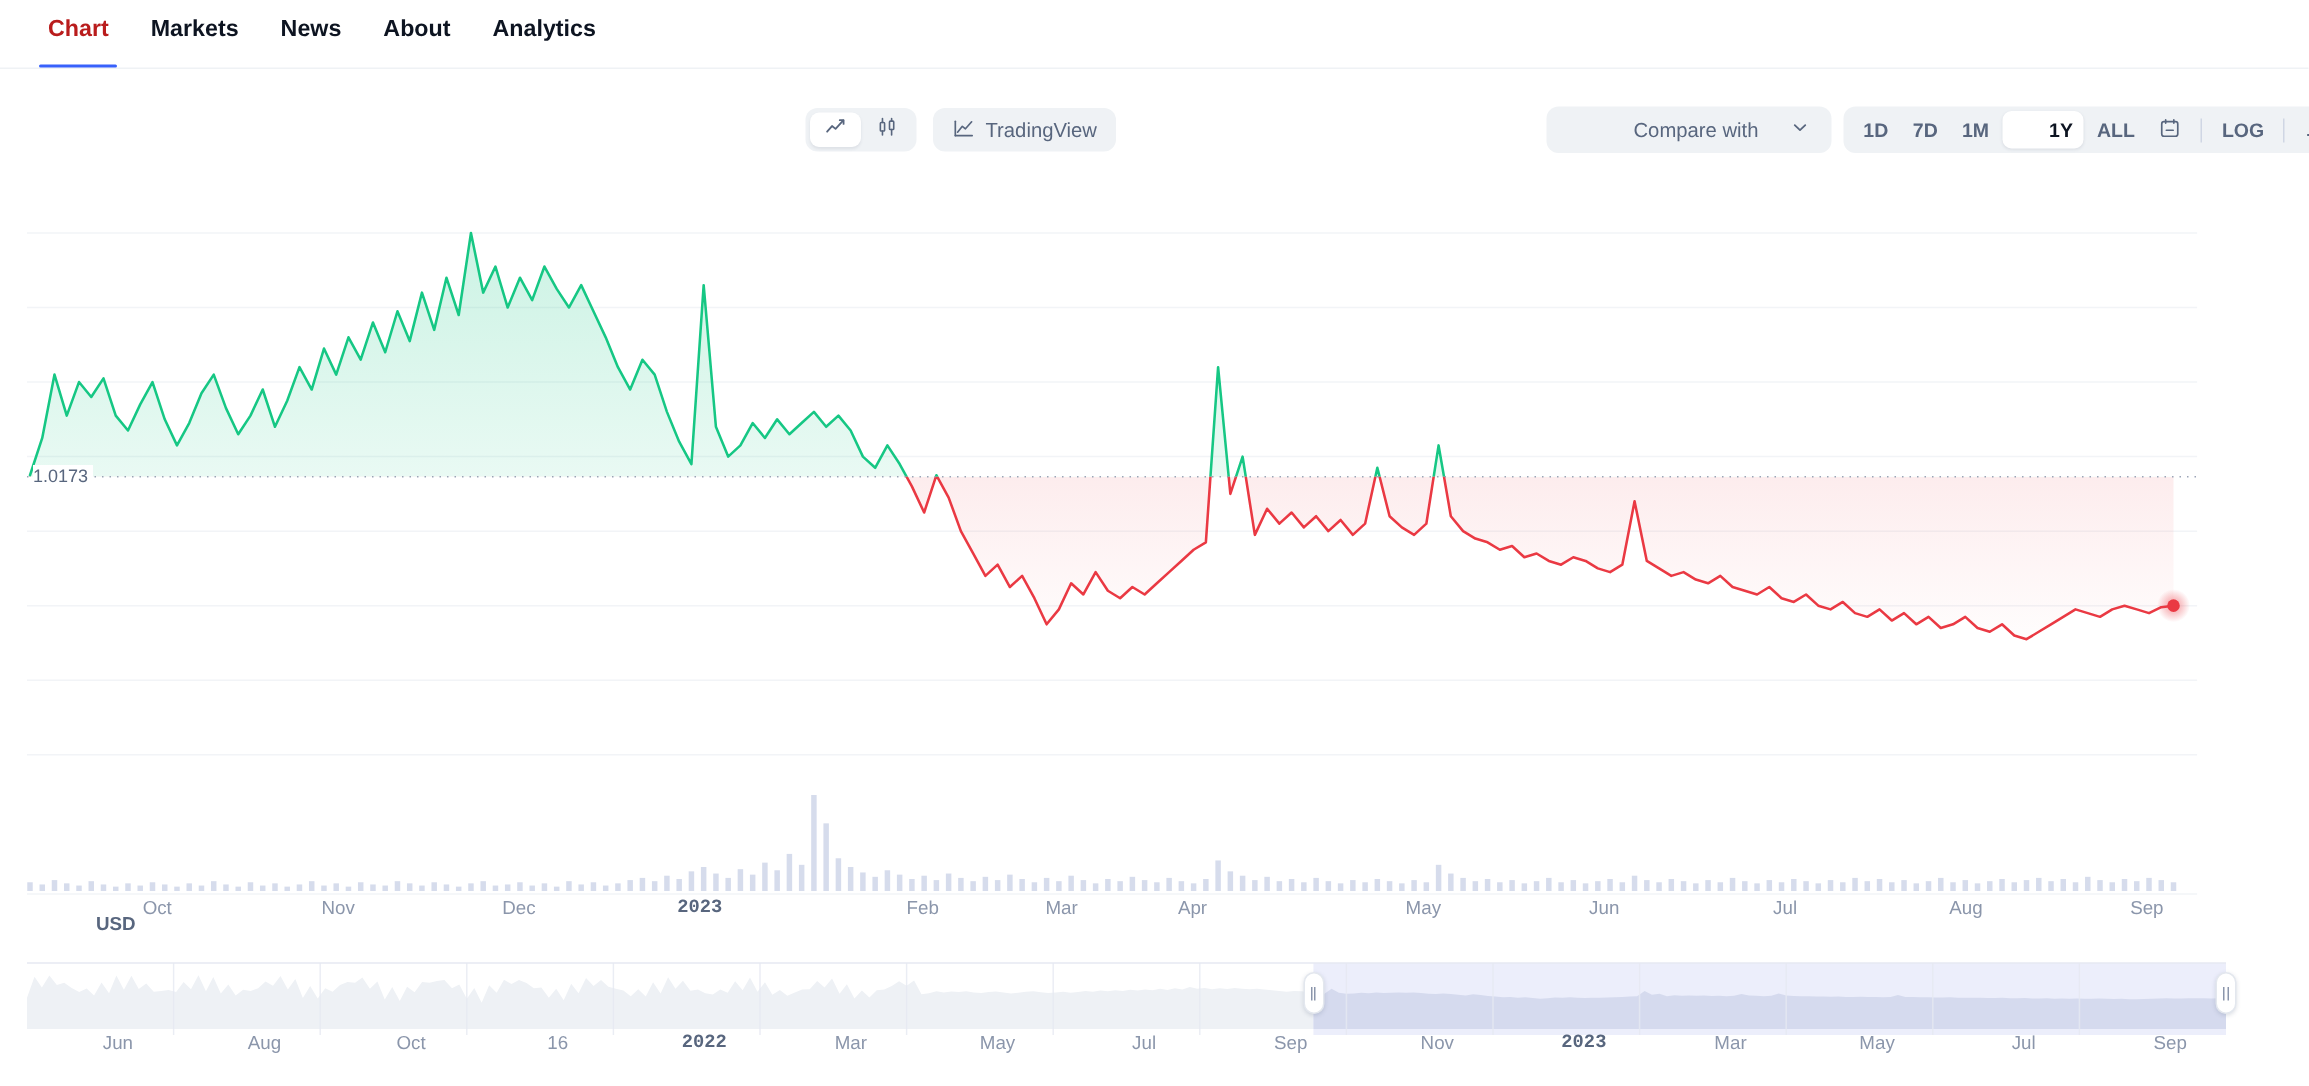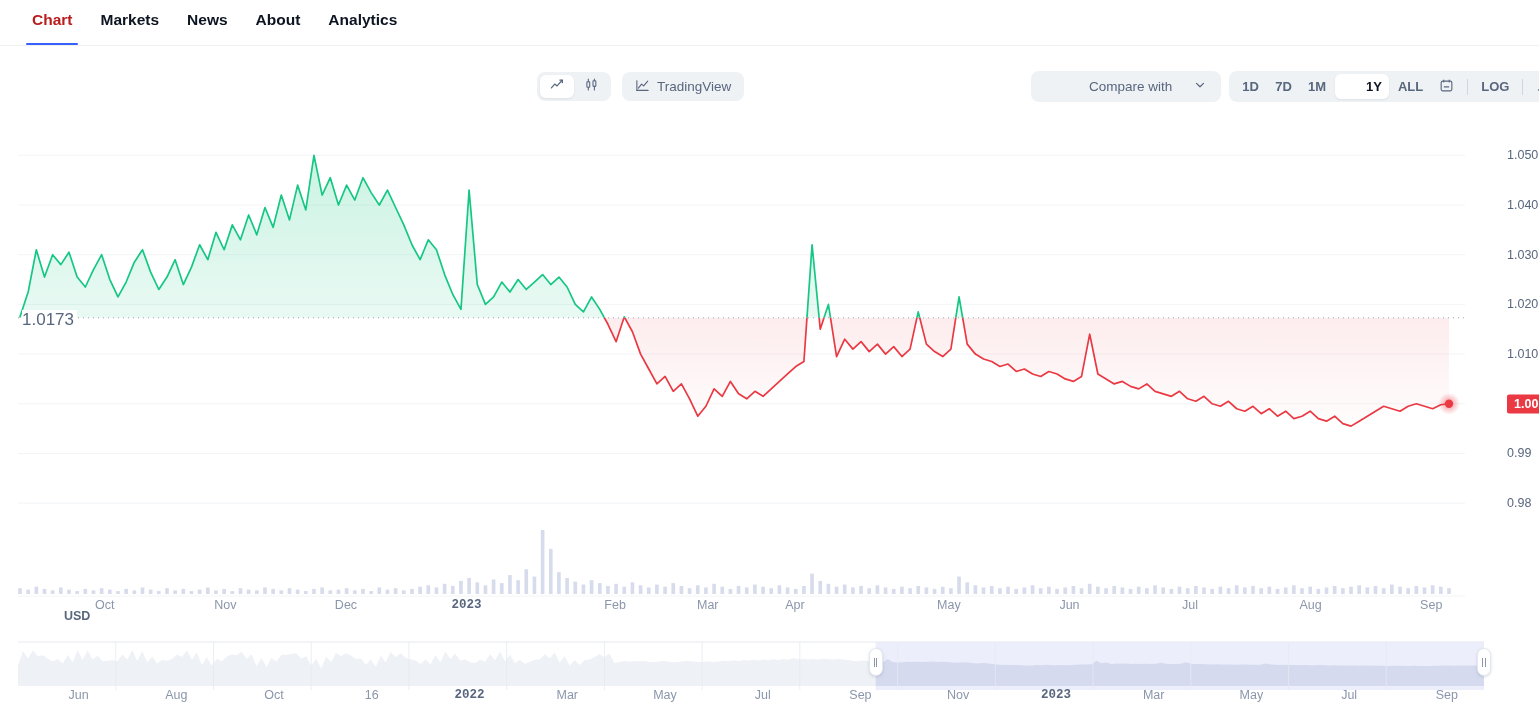--- a/index.html
+++ b/index.html
@@ -140,21 +140,21 @@
     padding: 2px 7px 3px; border-radius: 2px;
     white-space: nowrap;
   }
   .usd {
     position: absolute; left: 46px; top: 481px;
     font-size: 12.5px; font-weight: 700; color: #58667e;
   }
 
   .baseline-label {
     position: absolute;
-    font-size: 17px; color: #58667e;
+    font-size: 12px; color: #58667e;
     background: #fff; padding-right: 3px;
     z-index: 4;
   }
 
   .watermark {
     position: absolute; right: 12px; top: 392px;
     display: flex; align-items: center; gap: 8px;
     opacity: .5; pointer-events: none; z-index: 3;
   }
   .watermark span {
@@ -505,31 +505,20 @@
         <path d="M2.00 188.82 L10.17 163.98 L18.33 121.74 L26.50 149.07 L34.66 126.71 L42.83 136.65 L50.99 124.22 L59.16 149.07 L67.33 159.01 L75.49 141.61 L83.66 126.71 L91.82 151.55 L99.99 168.94 L108.15 154.04 L116.32 134.16 L124.49 121.74 L132.65 144.10 L140.82 161.49 L148.98 149.07 L157.15 131.68 L165.31 156.52 L173.48 139.13 L181.65 116.77 L189.81 131.68 L197.98 104.35 L206.14 121.74 L214.31 96.89 L222.47 111.80 L230.64 86.96 L238.81 106.83 L246.97 79.50 L255.14 99.38 L263.30 67.08 L271.47 91.93 L279.63 57.14 L287.80 81.99 L295.97 27.33 L304.13 67.08 L312.30 49.69 L320.46 77.02 L328.63 57.14 L336.79 72.05 L344.96 49.69 L353.13 64.60 L361.29 77.02 L369.46 62.11 L377.62 79.50 L385.79 96.89 L393.95 116.77 L402.12 131.68 L410.29 111.80 L418.45 121.74 L426.62 146.58 L434.78 166.46 L442.95 181.37 L451.11 62.11 L459.28 156.52 L467.45 176.40 L475.61 168.94 L483.78 154.04 L491.94 163.98 L500.11 151.55 L508.27 161.49 L516.44 154.04 L524.61 146.58 L532.77 156.52 L540.94 149.07 L549.10 159.01 L557.27 176.40 L565.43 183.85 L573.60 168.94 L581.77 181.37 L589.93 196.27 L598.10 213.66 L606.26 188.82 L614.43 203.73 L622.59 226.09 L630.76 240.99 L638.93 255.90 L647.09 248.45 L655.26 263.35 L663.42 255.90 L671.59 270.81 L679.75 288.20 L687.92 278.26 L696.09 260.87 L704.25 268.32 L712.42 253.42 L720.58 265.84 L728.75 270.81 L736.91 263.35 L745.08 268.32 L753.25 260.87 L761.41 253.42 L769.58 245.96 L777.74 238.51 L785.91 233.54 L794.07 116.77 L802.24 201.24 L810.41 176.40 L818.57 228.57 L826.74 211.18 L834.90 221.12 L843.07 213.66 L851.23 223.60 L859.40 216.15 L867.57 226.09 L875.73 218.63 L883.90 228.57 L892.06 221.12 L900.23 183.85 L908.39 216.15 L916.56 223.60 L924.73 228.57 L932.89 221.12 L941.06 168.94 L949.22 216.15 L957.39 226.09 L965.55 231.06 L973.72 233.54 L981.89 238.51 L990.05 236.02 L998.22 243.48 L1006.38 240.99 L1014.55 245.96 L1022.71 248.45 L1030.88 243.48 L1039.05 245.96 L1047.21 250.93 L1055.38 253.42 L1063.54 248.45 L1071.71 206.21 L1079.87 245.96 L1088.04 250.93 L1096.21 255.90 L1104.37 253.42 L1112.54 258.39 L1120.70 260.87 L1128.87 255.90 L1137.03 263.35 L1145.20 265.84 L1153.37 268.32 L1161.53 263.35 L1169.70 270.81 L1177.86 273.29 L1186.03 268.32 L1194.19 275.78 L1202.36 278.26 L1210.53 273.29 L1218.69 280.75 L1226.86 283.23 L1235.02 278.26 L1243.19 285.71 L1251.35 280.75 L1259.52 288.20 L1267.69 283.23 L1275.85 290.68 L1284.02 288.20 L1292.18 283.23 L1300.35 290.68 L1308.51 293.17 L1316.68 288.20 L1324.85 295.65 L1333.01 298.14 L1341.18 293.17 L1349.34 288.20 L1357.51 283.23 L1365.67 278.26 L1373.84 280.75 L1382.01 283.23 L1390.17 278.26 L1398.34 275.78 L1406.50 278.26 L1414.67 280.75 L1422.83 276.77 L1431.00 275.78 L1431.00 189.81 L2.00 189.81 Z" fill="url(#gDn)" clip-path="url(#clipDn)"></path>
         <path d="M2.00 188.82 L10.17 163.98 L18.33 121.74 L26.50 149.07 L34.66 126.71 L42.83 136.65 L50.99 124.22 L59.16 149.07 L67.33 159.01 L75.49 141.61 L83.66 126.71 L91.82 151.55 L99.99 168.94 L108.15 154.04 L116.32 134.16 L124.49 121.74 L132.65 144.10 L140.82 161.49 L148.98 149.07 L157.15 131.68 L165.31 156.52 L173.48 139.13 L181.65 116.77 L189.81 131.68 L197.98 104.35 L206.14 121.74 L214.31 96.89 L222.47 111.80 L230.64 86.96 L238.81 106.83 L246.97 79.50 L255.14 99.38 L263.30 67.08 L271.47 91.93 L279.63 57.14 L287.80 81.99 L295.97 27.33 L304.13 67.08 L312.30 49.69 L320.46 77.02 L328.63 57.14 L336.79 72.05 L344.96 49.69 L353.13 64.60 L361.29 77.02 L369.46 62.11 L377.62 79.50 L385.79 96.89 L393.95 116.77 L402.12 131.68 L410.29 111.80 L418.45 121.74 L426.62 146.58 L434.78 166.46 L442.95 181.37 L451.11 62.11 L459.28 156.52 L467.45 176.40 L475.61 168.94 L483.78 154.04 L491.94 163.98 L500.11 151.55 L508.27 161.49 L516.44 154.04 L524.61 146.58 L532.77 156.52 L540.94 149.07 L549.10 159.01 L557.27 176.40 L565.43 183.85 L573.60 168.94 L581.77 181.37 L589.93 196.27 L598.10 213.66 L606.26 188.82 L614.43 203.73 L622.59 226.09 L630.76 240.99 L638.93 255.90 L647.09 248.45 L655.26 263.35 L663.42 255.90 L671.59 270.81 L679.75 288.20 L687.92 278.26 L696.09 260.87 L704.25 268.32 L712.42 253.42 L720.58 265.84 L728.75 270.81 L736.91 263.35 L745.08 268.32 L753.25 260.87 L761.41 253.42 L769.58 245.96 L777.74 238.51 L785.91 233.54 L794.07 116.77 L802.24 201.24 L810.41 176.40 L818.57 228.57 L826.74 211.18 L834.90 221.12 L843.07 213.66 L851.23 223.60 L859.40 216.15 L867.57 226.09 L875.73 218.63 L883.90 228.57 L892.06 221.12 L900.23 183.85 L908.39 216.15 L916.56 223.60 L924.73 228.57 L932.89 221.12 L941.06 168.94 L949.22 216.15 L957.39 226.09 L965.55 231.06 L973.72 233.54 L981.89 238.51 L990.05 236.02 L998.22 243.48 L1006.38 240.99 L1014.55 245.96 L1022.71 248.45 L1030.88 243.48 L1039.05 245.96 L1047.21 250.93 L1055.38 253.42 L1063.54 248.45 L1071.71 206.21 L1079.87 245.96 L1088.04 250.93 L1096.21 255.90 L1104.37 253.42 L1112.54 258.39 L1120.70 260.87 L1128.87 255.90 L1137.03 263.35 L1145.20 265.84 L1153.37 268.32 L1161.53 263.35 L1169.70 270.81 L1177.86 273.29 L1186.03 268.32 L1194.19 275.78 L1202.36 278.26 L1210.53 273.29 L1218.69 280.75 L1226.86 283.23 L1235.02 278.26 L1243.19 285.71 L1251.35 280.75 L1259.52 288.20 L1267.69 283.23 L1275.85 290.68 L1284.02 288.20 L1292.18 283.23 L1300.35 290.68 L1308.51 293.17 L1316.68 288.20 L1324.85 295.65 L1333.01 298.14 L1341.18 293.17 L1349.34 288.20 L1357.51 283.23 L1365.67 278.26 L1373.84 280.75 L1382.01 283.23 L1390.17 278.26 L1398.34 275.78 L1406.50 278.26 L1414.67 280.75 L1422.83 276.77 L1431.00 275.78 " fill="none" stroke="#16c784" stroke-width="1.7" stroke-linejoin="round" stroke-linecap="round" clip-path="url(#clipUp)"></path>
         <path d="M2.00 188.82 L10.17 163.98 L18.33 121.74 L26.50 149.07 L34.66 126.71 L42.83 136.65 L50.99 124.22 L59.16 149.07 L67.33 159.01 L75.49 141.61 L83.66 126.71 L91.82 151.55 L99.99 168.94 L108.15 154.04 L116.32 134.16 L124.49 121.74 L132.65 144.10 L140.82 161.49 L148.98 149.07 L157.15 131.68 L165.31 156.52 L173.48 139.13 L181.65 116.77 L189.81 131.68 L197.98 104.35 L206.14 121.74 L214.31 96.89 L222.47 111.80 L230.64 86.96 L238.81 106.83 L246.97 79.50 L255.14 99.38 L263.30 67.08 L271.47 91.93 L279.63 57.14 L287.80 81.99 L295.97 27.33 L304.13 67.08 L312.30 49.69 L320.46 77.02 L328.63 57.14 L336.79 72.05 L344.96 49.69 L353.13 64.60 L361.29 77.02 L369.46 62.11 L377.62 79.50 L385.79 96.89 L393.95 116.77 L402.12 131.68 L410.29 111.80 L418.45 121.74 L426.62 146.58 L434.78 166.46 L442.95 181.37 L451.11 62.11 L459.28 156.52 L467.45 176.40 L475.61 168.94 L483.78 154.04 L491.94 163.98 L500.11 151.55 L508.27 161.49 L516.44 154.04 L524.61 146.58 L532.77 156.52 L540.94 149.07 L549.10 159.01 L557.27 176.40 L565.43 183.85 L573.60 168.94 L581.77 181.37 L589.93 196.27 L598.10 213.66 L606.26 188.82 L614.43 203.73 L622.59 226.09 L630.76 240.99 L638.93 255.90 L647.09 248.45 L655.26 263.35 L663.42 255.90 L671.59 270.81 L679.75 288.20 L687.92 278.26 L696.09 260.87 L704.25 268.32 L712.42 253.42 L720.58 265.84 L728.75 270.81 L736.91 263.35 L745.08 268.32 L753.25 260.87 L761.41 253.42 L769.58 245.96 L777.74 238.51 L785.91 233.54 L794.07 116.77 L802.24 201.24 L810.41 176.40 L818.57 228.57 L826.74 211.18 L834.90 221.12 L843.07 213.66 L851.23 223.60 L859.40 216.15 L867.57 226.09 L875.73 218.63 L883.90 228.57 L892.06 221.12 L900.23 183.85 L908.39 216.15 L916.56 223.60 L924.73 228.57 L932.89 221.12 L941.06 168.94 L949.22 216.15 L957.39 226.09 L965.55 231.06 L973.72 233.54 L981.89 238.51 L990.05 236.02 L998.22 243.48 L1006.38 240.99 L1014.55 245.96 L1022.71 248.45 L1030.88 243.48 L1039.05 245.96 L1047.21 250.93 L1055.38 253.42 L1063.54 248.45 L1071.71 206.21 L1079.87 245.96 L1088.04 250.93 L1096.21 255.90 L1104.37 253.42 L1112.54 258.39 L1120.70 260.87 L1128.87 255.90 L1137.03 263.35 L1145.20 265.84 L1153.37 268.32 L1161.53 263.35 L1169.70 270.81 L1177.86 273.29 L1186.03 268.32 L1194.19 275.78 L1202.36 278.26 L1210.53 273.29 L1218.69 280.75 L1226.86 283.23 L1235.02 278.26 L1243.19 285.71 L1251.35 280.75 L1259.52 288.20 L1267.69 283.23 L1275.85 290.68 L1284.02 288.20 L1292.18 283.23 L1300.35 290.68 L1308.51 293.17 L1316.68 288.20 L1324.85 295.65 L1333.01 298.14 L1341.18 293.17 L1349.34 288.20 L1357.51 283.23 L1365.67 278.26 L1373.84 280.75 L1382.01 283.23 L1390.17 278.26 L1398.34 275.78 L1406.50 278.26 L1414.67 280.75 L1422.83 276.77 L1431.00 275.78 " fill="none" stroke="#ea3943" stroke-width="1.7" stroke-linejoin="round" stroke-linecap="round" clip-path="url(#clipDn)"></path>
         <line x1="0" y1="189.81366459627304" x2="1447" y2="189.81366459627304" stroke="#8b96ab" stroke-width="1" stroke-dasharray="1 4" opacity="0.85"></line>
         <circle cx="1431" cy="275.77639751552806" r="11" fill="url(#dotHalo)"></circle>
         <circle cx="1431" cy="275.77639751552806" r="4.2" fill="#ea3943"></circle>
       </svg>
   </div>
   <div class="baseline-label" id="baseline-label" style="left: 4px; top: 181.814px;">1.0173</div>
 
-  <div class="yaxis" id="yaxis">
-      <div class="ytick" style="top: 27.3292px;">1.050</div>
-      <div class="ytick" style="top: 77.0186px;">1.040</div>
-      <div class="ytick" style="top: 126.708px;">1.030</div>
-      <div class="ytick" style="top: 176.398px;">1.020</div>
-      <div class="ytick" style="top: 226.087px;">1.010</div>
-      <div class="ytick" style="top: 275.776px;">1.000</div>
-      <div class="ytick" style="top: 325.466px;">0.99</div>
-      <div class="ytick" style="top: 375.155px;">0.98</div>
-      <div class="pricebadge" style="top: 275.776px;">1.00</div>
-    </div>
   <div class="usd">USD</div>
 </div>
 
 <div class="xaxis" id="xaxis">
     <div class="xtick" style="left: 86.82px;">Oct</div>
     <div class="xtick" style="left: 207.403px;">Nov</div>
     <div class="xtick" style="left: 327.987px;">Dec</div>
     <div class="xtick bold" style="left: 448.57px;">2023</div>
     <div class="xtick" style="left: 569.153px; margin-left: 28px;">Feb</div>
     <div class="xtick" style="left: 689.737px;">Mar</div>

